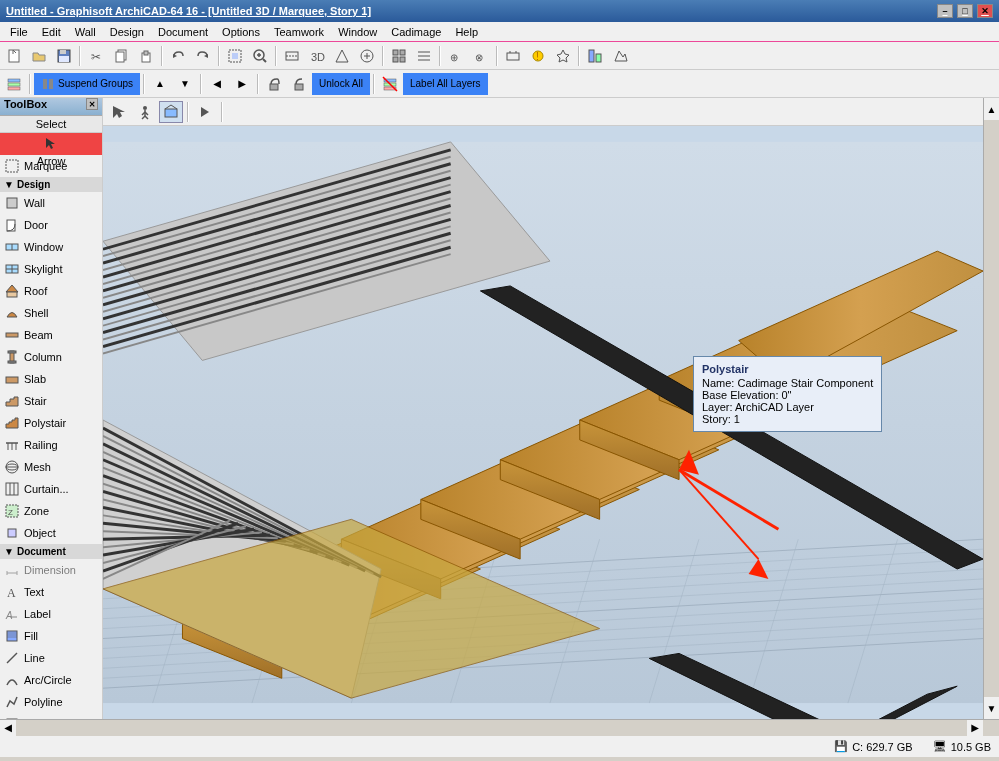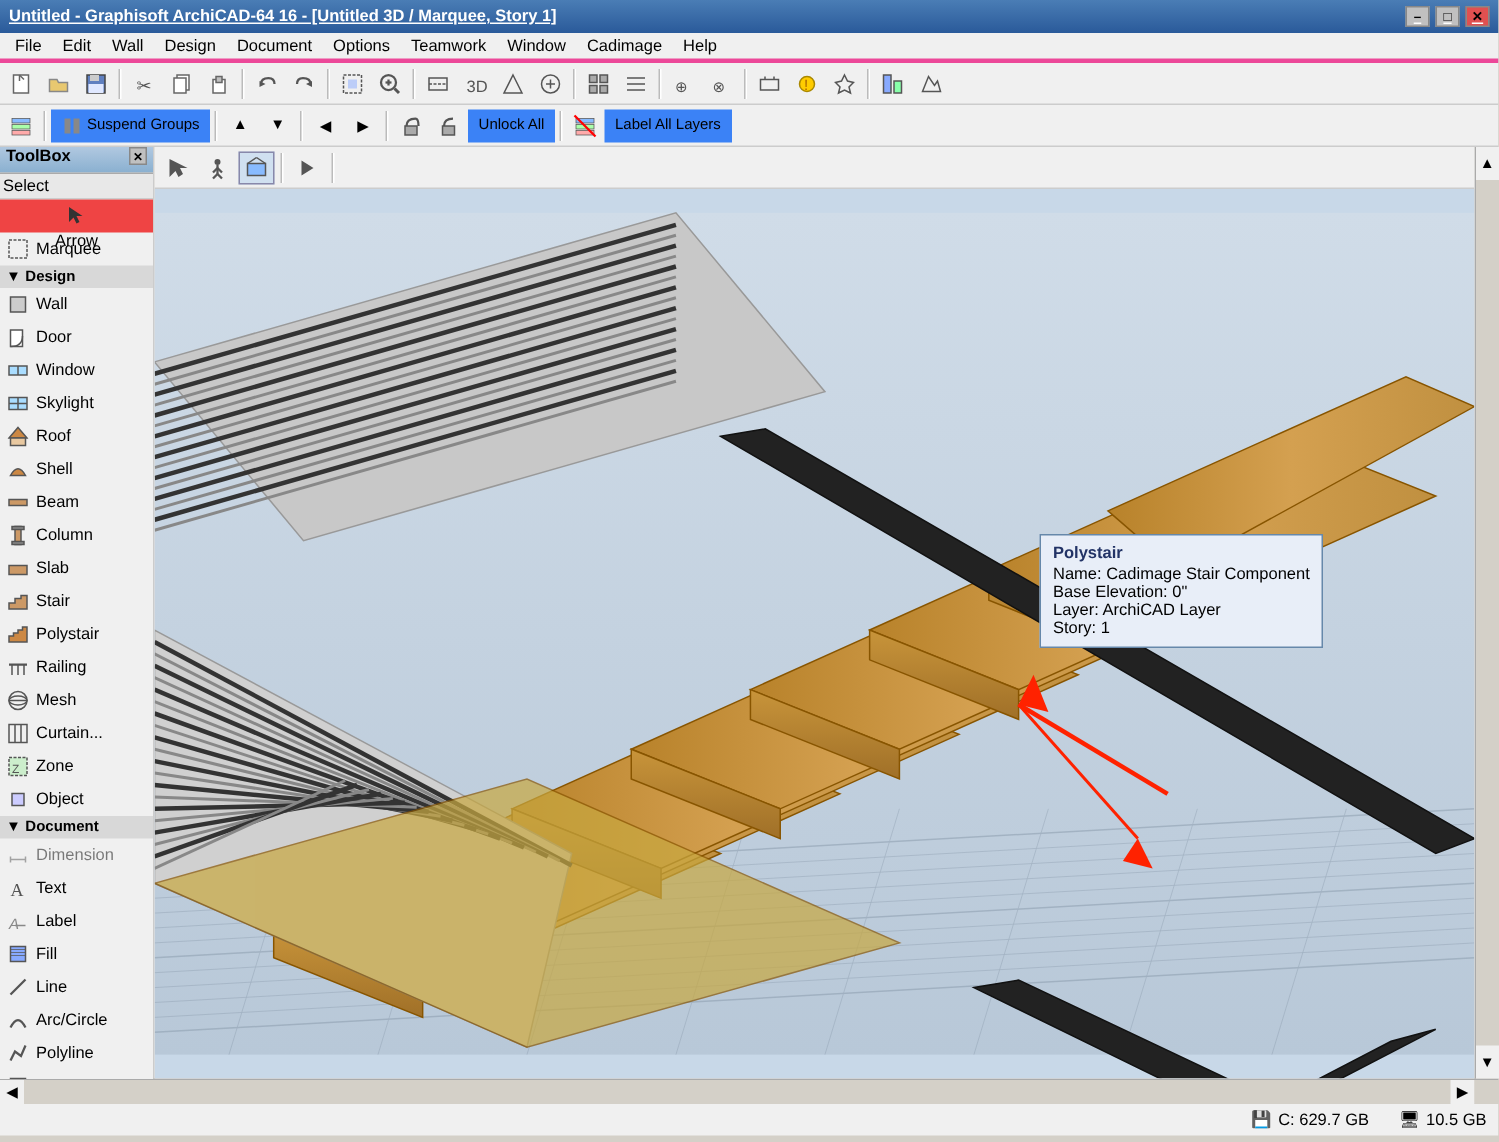--- a/index.html
+++ b/index.html
@@ -30,21 +30,21 @@
     }
     .title-btn.close { background: #e05050; }
     
     
     #menubar {
       height: 20px;
       background: #f0f0f0;
       display: flex;
       align-items: center;
       padding: 0 4px;
-      border-bottom: 3px solid #ec4899;
+      border-bottom: 1px solid #ec4899;
       gap: 2px;
     }
     .menu-item {
       padding: 2px 6px;
       font-size: 11px;
       cursor: pointer;
       color: #000;
     }
     
     
@@ -111,21 +111,21 @@
     }
     .toolbox-close {
       width: 12px; height: 12px;
       background: #c0c0c0;
       border: 1px solid #888;
       font-size: 8px;
       display: flex; align-items: center; justify-content: center;
       cursor: pointer;
     }
     .toolbox-select {
-      text-align: left;
+      text-align: center;
       padding: 2px;
       font-size: 11px;
       color: #000;
       border-bottom: 1px solid #ccc;
       background: #e8e8e8;
     }
     .tool-item {
       display: flex;
       align-items: center;
       padding: 2px 4px;

